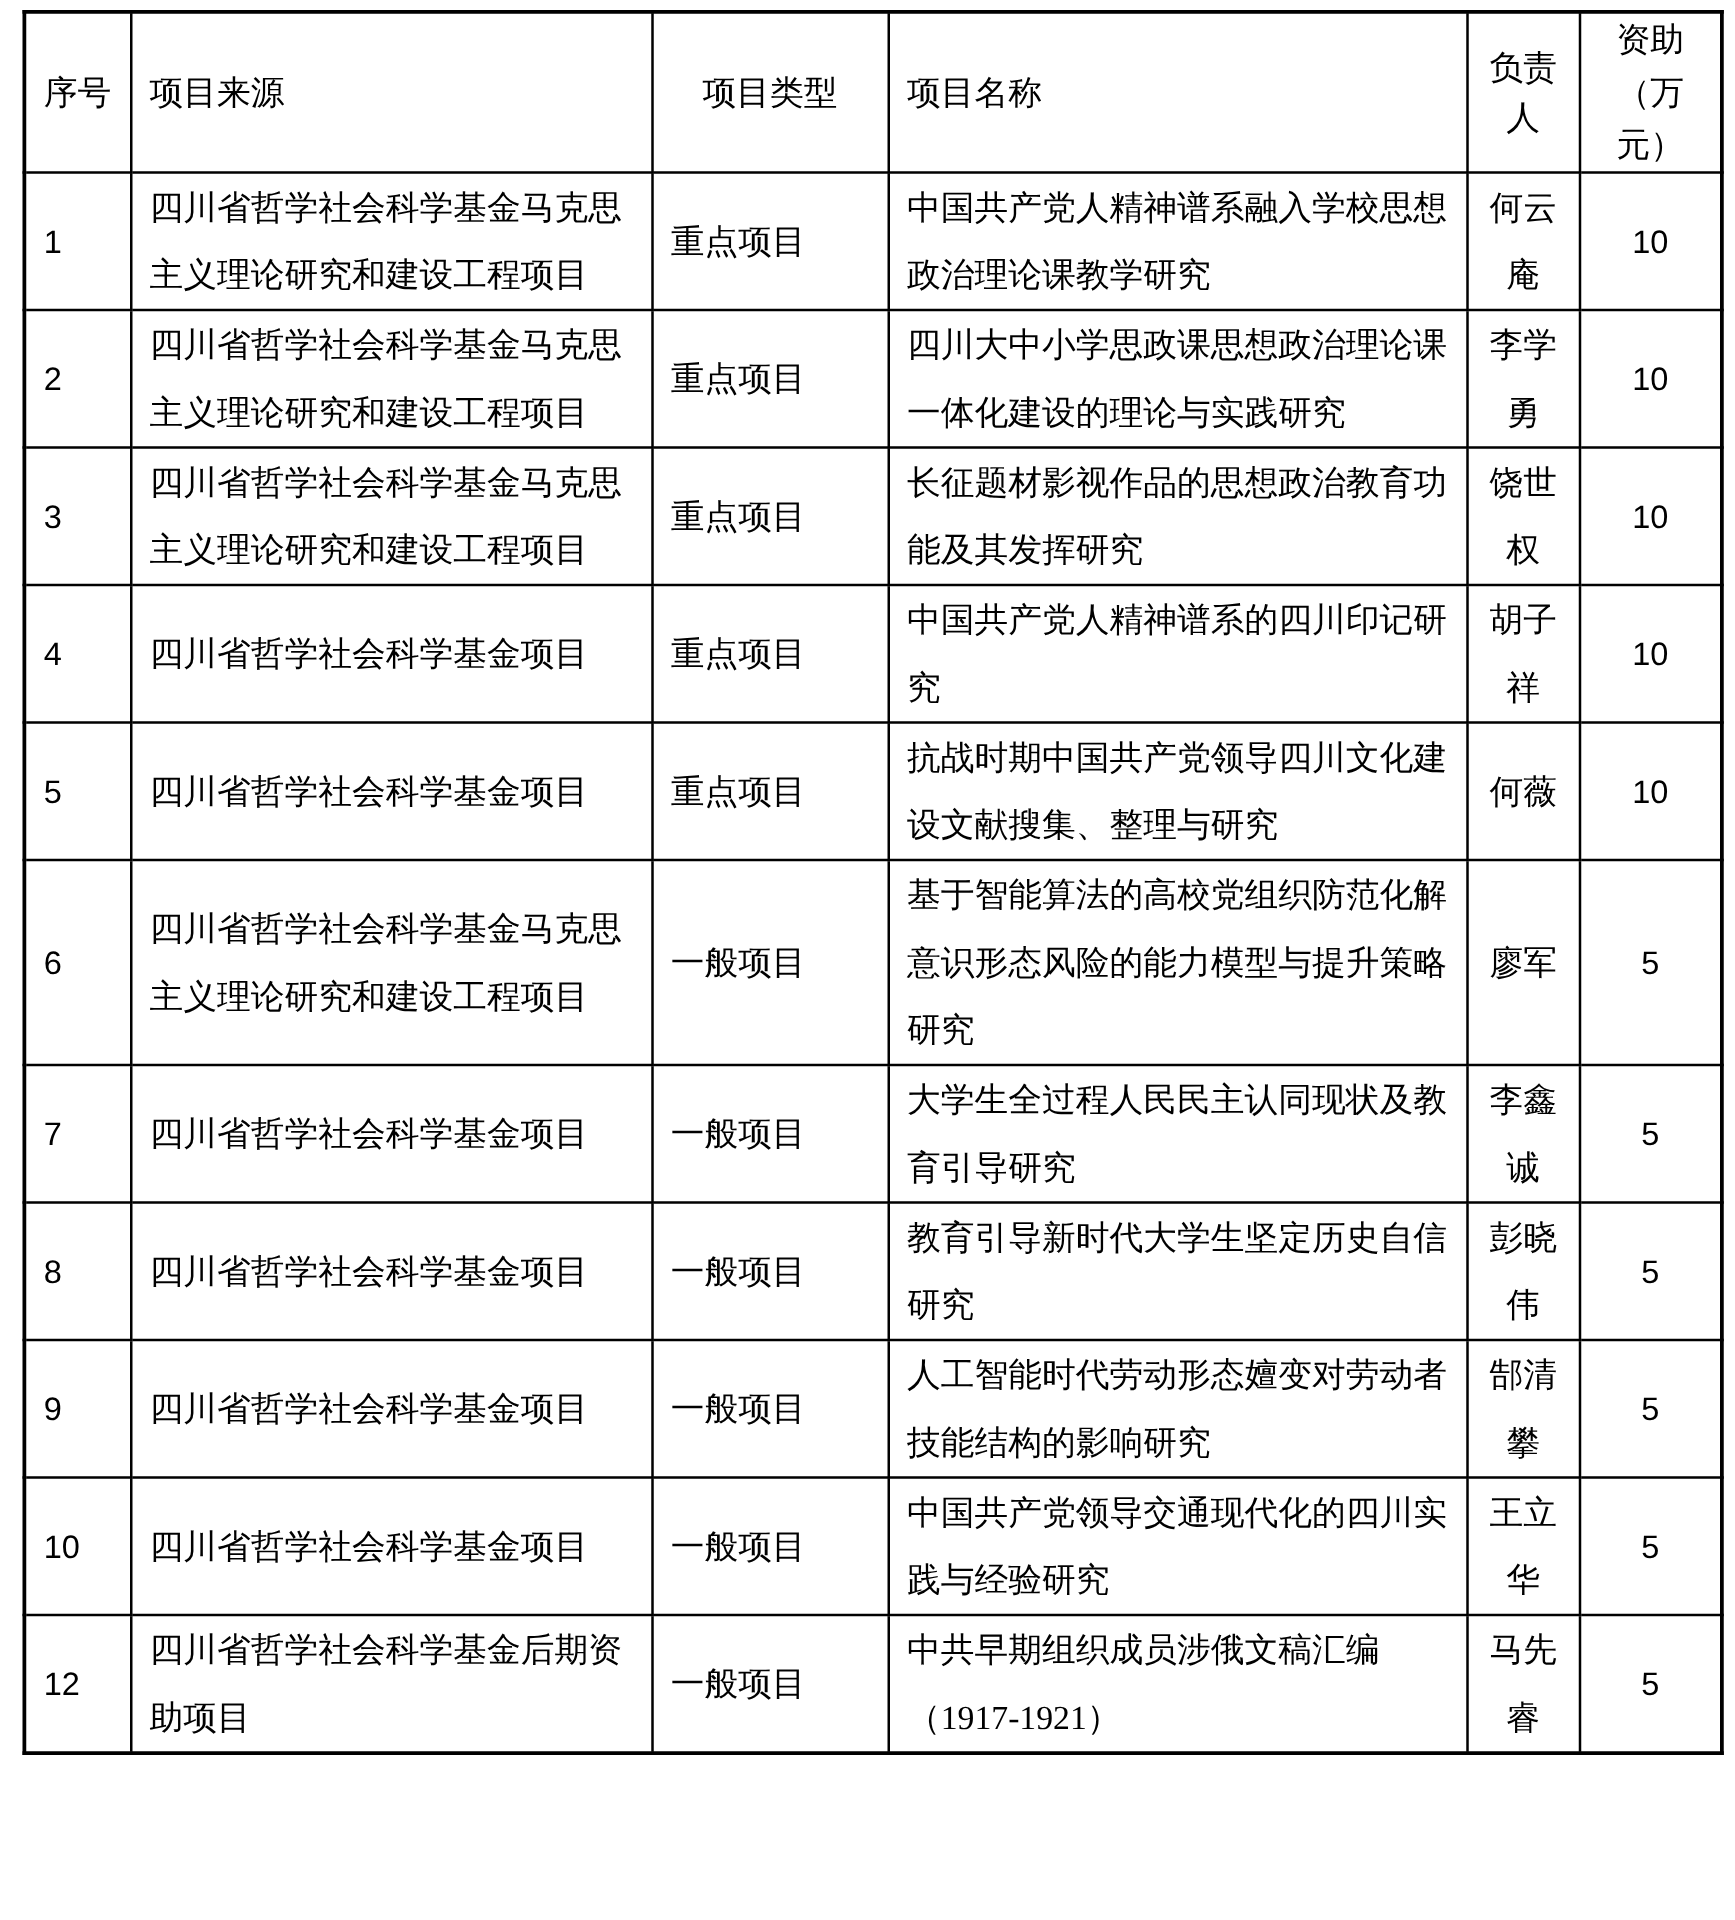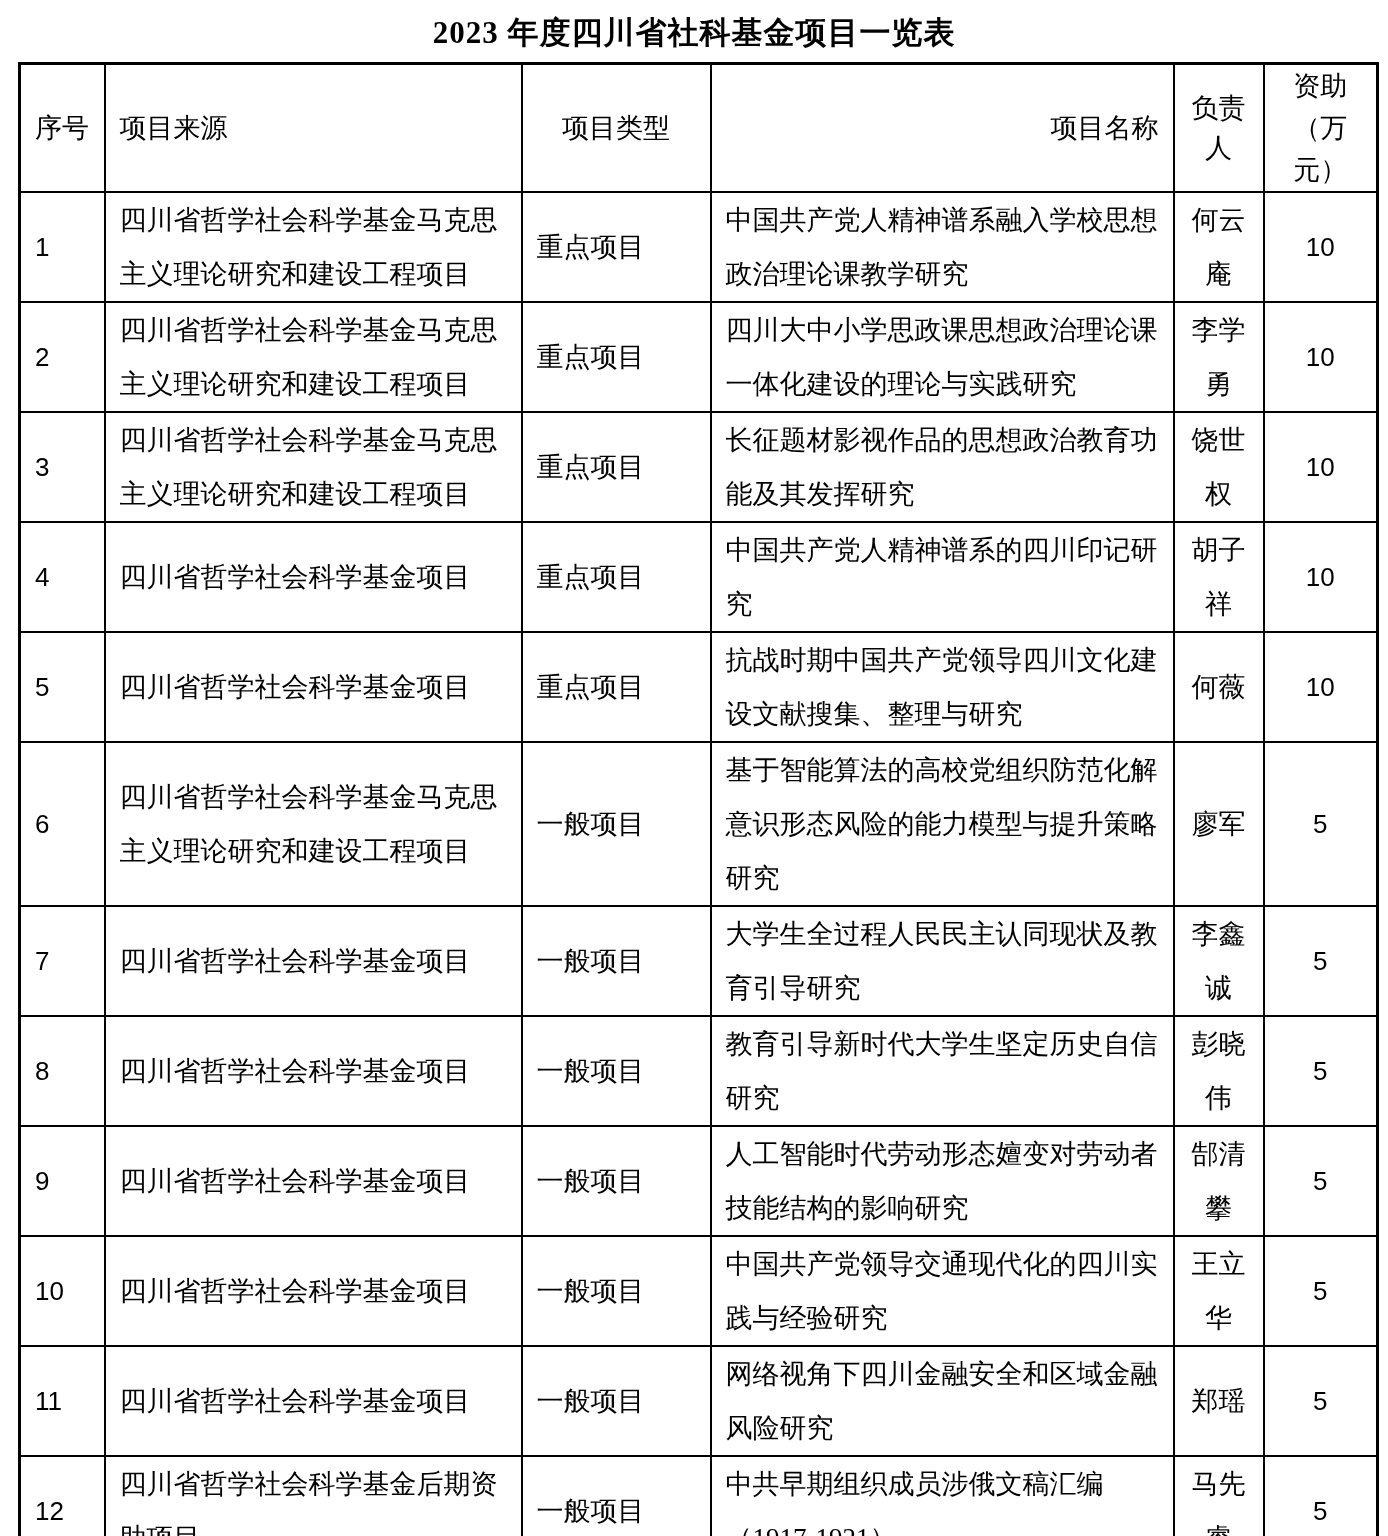--- a/index.html
+++ b/index.html
@@ -45,35 +45,34 @@
     overflow: hidden;
   }
   th { line-height: 40px; }
   .col-no      { width: 85px;  text-align: left; }
   .col-source  { width: 417px; text-align: left; margin-left: 26px; }
   .col-type    { width: 189px; }
   .col-name    { width: 463px; text-align: left; }
   .col-leader  { width: 90px; text-align: center; }
   .col-funding { width: 114px; text-align: center; }
   th.col-source { text-align: left; }
-  th.col-name   { text-align: right; }
+  th.col-name   { text-align: left; }
   .header-row th { height: 104px; }
   .num {
     font-family: "Liberation Sans", "DejaVu Sans", sans-serif;
     font-size: 26px;
   }
   tr.r2 td { height: 110px; }
   tr.r3 td { height: 162px; }
   .funding-head div { line-height: 42px; }
 </style>
 </head>
 <body>
 
 <div class="page">
-  <div class="doc-title">2023 年度四川省社科基金项目一览表</div>
 
   <table class="grant-table">
     <thead>
       <tr class="header-row">
         <th class="col-no">序号</th>
         <th class="col-source">项目来源</th>
         <th class="col-type">项目类型</th>
         <th class="col-name">项目名称</th>
         <th class="col-leader">负责人</th>
         <th class="col-funding funding-head">
@@ -157,28 +156,20 @@
       </tr>
       <tr class="r2">
         <td class="col-no num">10</td>
         <td class="col-source">四川省哲学社会科学基金项目</td>
         <td class="col-type">一般项目</td>
         <td class="col-name">中国共产党领导交通现代化的四川实践与经验研究</td>
         <td class="col-leader">王立华</td>
         <td class="col-funding num">5</td>
       </tr>
       <tr class="r2">
-        <td class="col-no num">11</td>
-        <td class="col-source">四川省哲学社会科学基金项目</td>
-        <td class="col-type">一般项目</td>
-        <td class="col-name">网络视角下四川金融安全和区域金融风险研究</td>
-        <td class="col-leader">郑瑶</td>
-        <td class="col-funding num">5</td>
-      </tr>
-      <tr class="r2">
         <td class="col-no num">12</td>
         <td class="col-source">四川省哲学社会科学基金后期资助项目</td>
         <td class="col-type">一般项目</td>
         <td class="col-name">中共早期组织成员涉俄文稿汇编（1917-1921）</td>
         <td class="col-leader">马先睿</td>
         <td class="col-funding num">5</td>
       </tr>
     </tbody>
   </table>
 </div>

